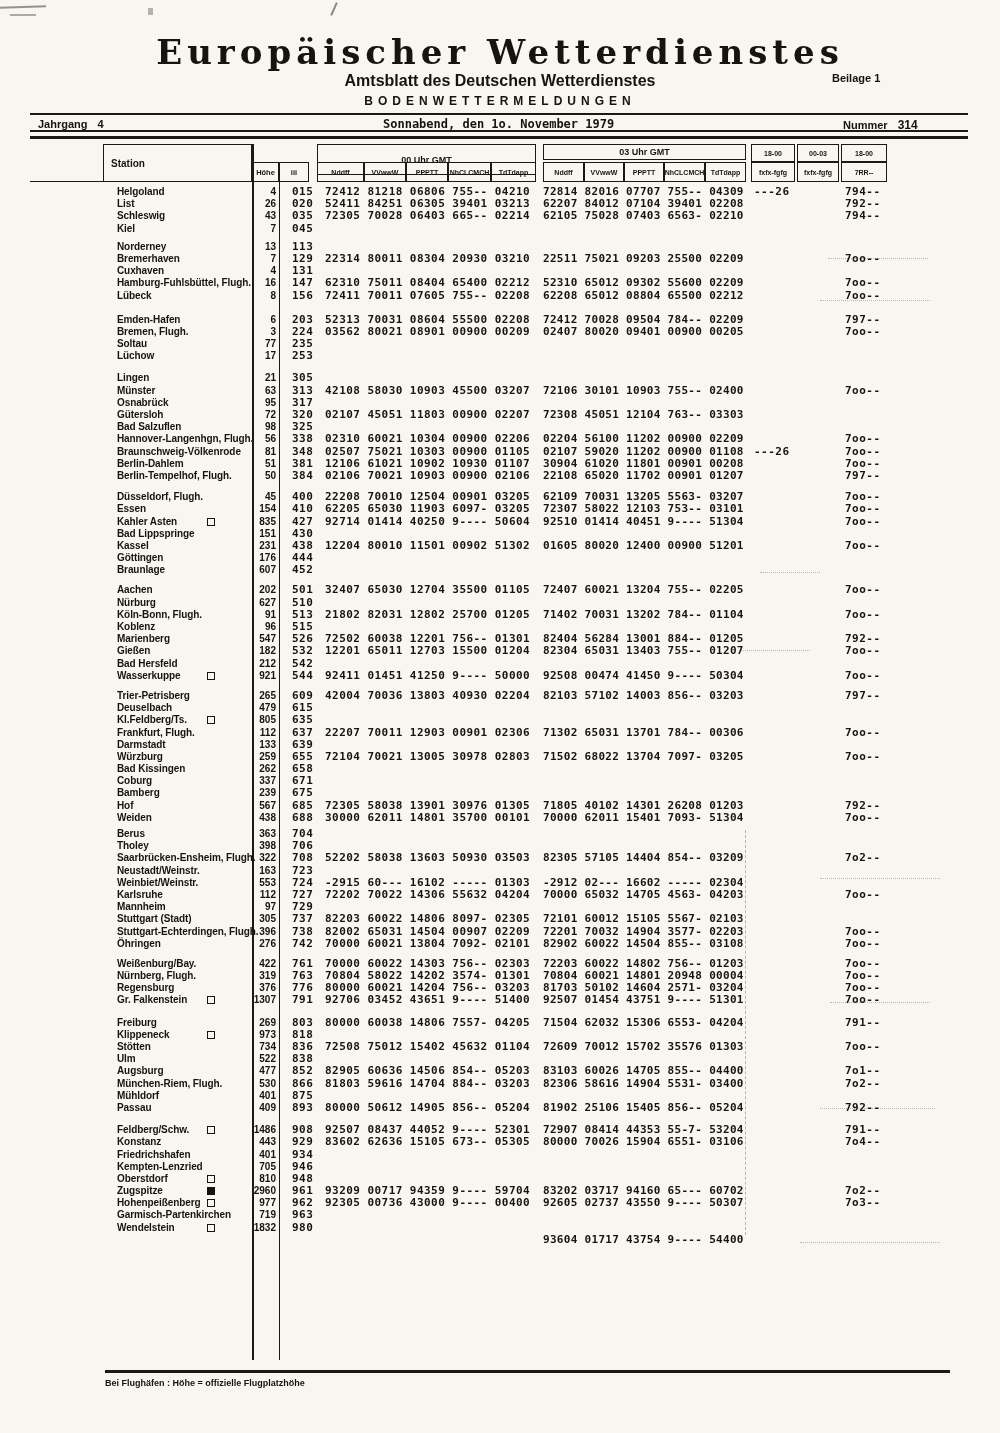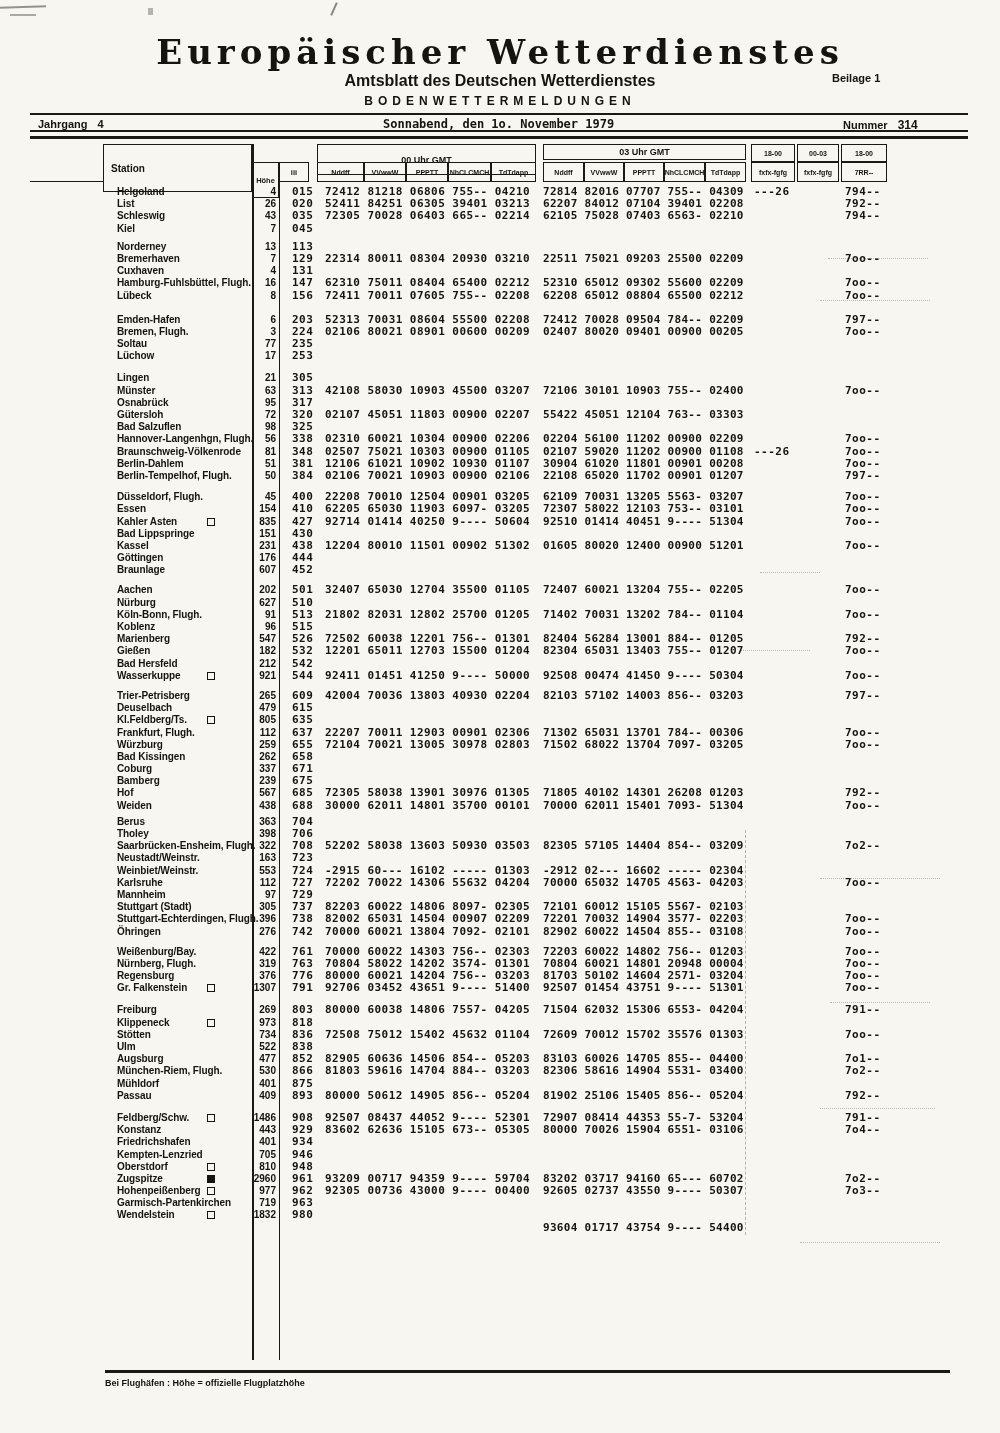--- a/index.html
+++ b/index.html
@@ -74,24 +74,24 @@
     <span>Jahrgang</span><b>4</b>
   </div>
   <div class="issuedate mono">Sonnabend, den 1o. November 1979</div>
   <div class="nummer">
     <span>Nummer</span><b>314</b>
   </div>
 
   <div class="rule" style="top:130px;left:30px;width:938px;height:2px;"></div>
   <div class="rule" style="top:136px;left:30px;width:938px;height:3px;"></div>
 
-  <div class="box station-label" style="left:103px;top:144px;width:149px;height:48px;">
+  <div class="box station-label" style="left:103px;top:144px;width:149px;height:38px;">
     <span>Station</span>
   </div>
-  <div class="box hcell" style="left:252px;top:162px;width:27px;height:36px;">
+  <div class="box hcell" style="left:252px;top:162px;width:27px;height:20px;">
     <span>Höhe</span>
   </div>
   <div class="box hcell" style="left:279px;top:162px;width:30px;height:20px;">
     <span>iii</span>
   </div>
 
   <div class="box" style="left:317px;top:144px;width:219px;height:31px;font-size:9px;">
     <span>00 Uhr GMT</span>
   </div>
   <div class="box" style="left:543px;top:144px;width:203px;height:16px;font-size:9px;">
@@ -260,21 +260,21 @@
           <span class="sid mono">203</span>
           <span class="g00 mono">52313 70031 08604 55500 02208</span>
           <span class="g03 mono">72412 70028 09504 784-- 02209</span>
           <span class="c1 mono"></span>
           <span class="c3 mono">797--</span>
         </div>
         <div class="row">
           <span class="st">Bremen, Flugh.</span>
           <span class="hh">3</span>
           <span class="sid mono">224</span>
-          <span class="g00 mono">02106 80021 08901 00600 00209</span>
+          <span class="g00 mono">03562 80021 08901 00900 00209</span>
           <span class="g03 mono">02407 80020 09401 00900 00205</span>
           <span class="c1 mono"></span>
           <span class="c3 mono">7oo--</span>
         </div>
         <div class="row">
           <span class="st">Soltau</span>
           <span class="hh">77</span>
           <span class="sid mono">235</span>
           <span class="g00 mono"></span>
           <span class="g03 mono"></span>
@@ -317,21 +317,21 @@
           <span class="g00 mono"></span>
           <span class="g03 mono"></span>
           <span class="c1 mono"></span>
           <span class="c3 mono"></span>
         </div>
         <div class="row">
           <span class="st">Gütersloh</span>
           <span class="hh">72</span>
           <span class="sid mono">320</span>
           <span class="g00 mono">02107 45051 11803 00900 02207</span>
-          <span class="g03 mono">55422 45051 12104 763-- 03303</span>
+          <span class="g03 mono">72308 45051 12104 763-- 03303</span>
           <span class="c1 mono"></span>
           <span class="c3 mono"></span>
         </div>
         <div class="row">
           <span class="st">Bad Salzuflen</span>
           <span class="hh">98</span>
           <span class="sid mono">325</span>
           <span class="g00 mono"></span>
           <span class="g03 mono"></span>
           <span class="c1 mono"></span>
@@ -547,20 +547,29 @@
         <div class="row">
           <span class="st">Frankfurt, Flugh.</span>
           <span class="hh">112</span>
           <span class="sid mono">637</span>
           <span class="g00 mono">22207 70011 12903 00901 02306</span>
           <span class="g03 mono">71302 65031 13701 784-- 00306</span>
           <span class="c1 mono"></span>
           <span class="c3 mono">7oo--</span>
         </div>
         <div class="row">
+          <span class="st">Darmstadt</span>
+          <span class="hh">133</span>
+          <span class="sid mono">639</span>
+          <span class="g00 mono"></span>
+          <span class="g03 mono"></span>
+          <span class="c1 mono"></span>
+          <span class="c3 mono"></span>
+        </div>
+        <div class="row">
           <span class="st">Würzburg</span>
           <span class="hh">259</span>
           <span class="sid mono">655</span>
           <span class="g00 mono">72104 70021 13005 30978 02803</span>
           <span class="g03 mono">71502 68022 13704 7097- 03205</span>
           <span class="c1 mono"></span>
           <span class="c3 mono">7oo--</span>
         </div>
         <div class="row">
           <span class="st">Bad Kissingen</span>

